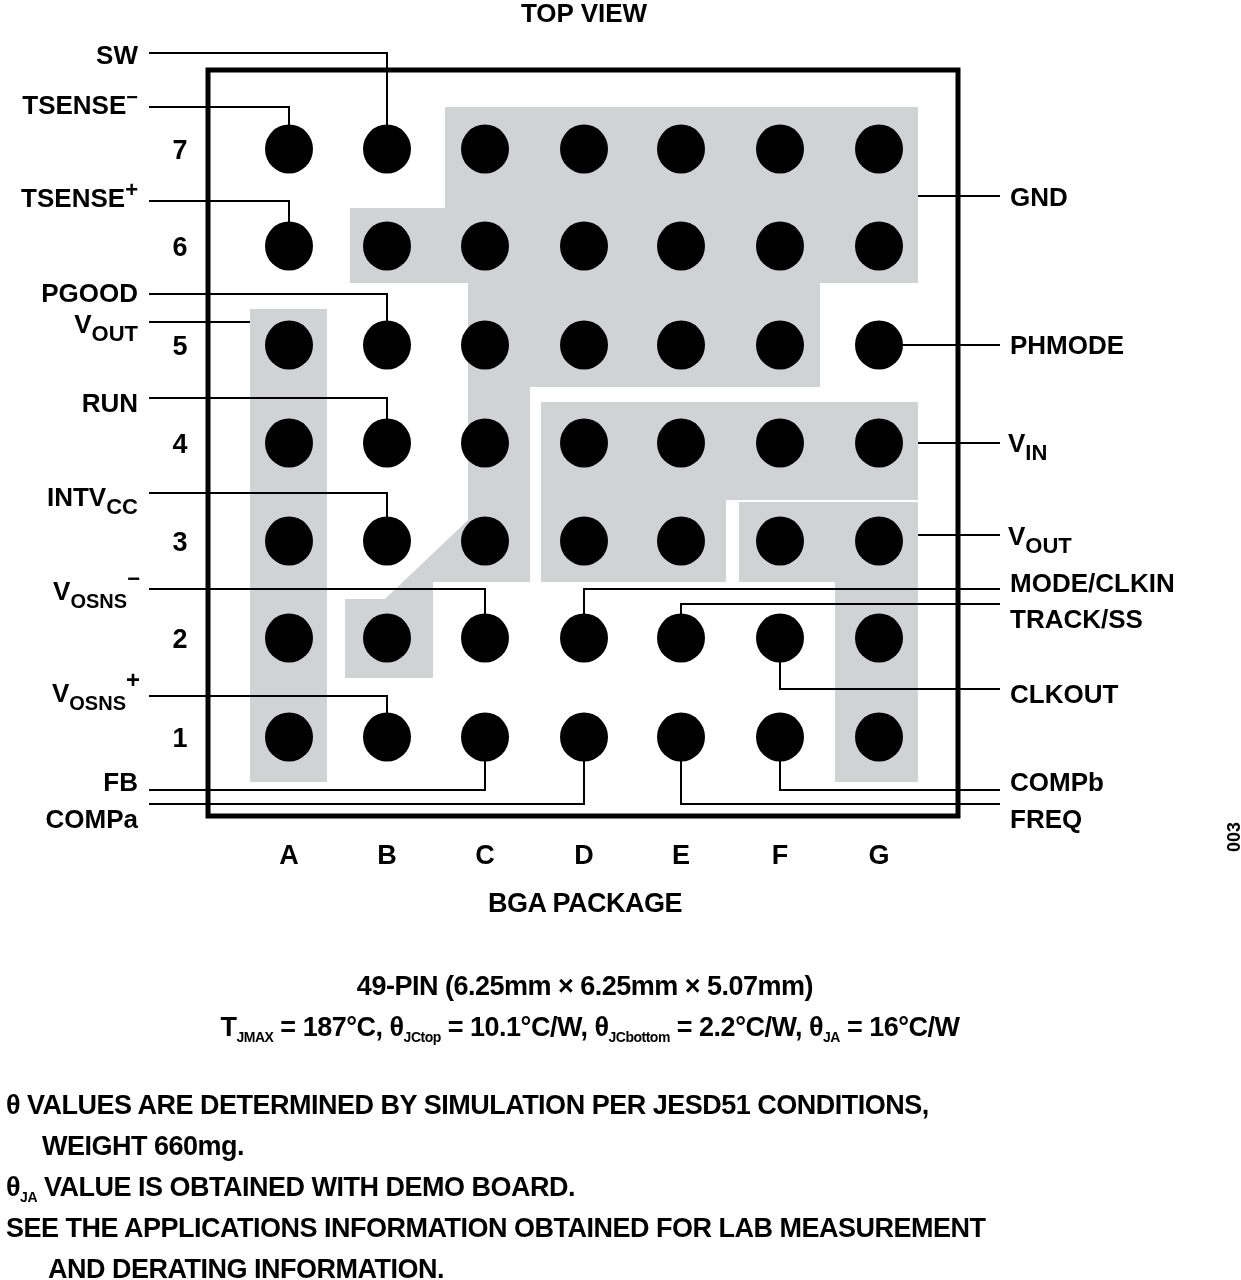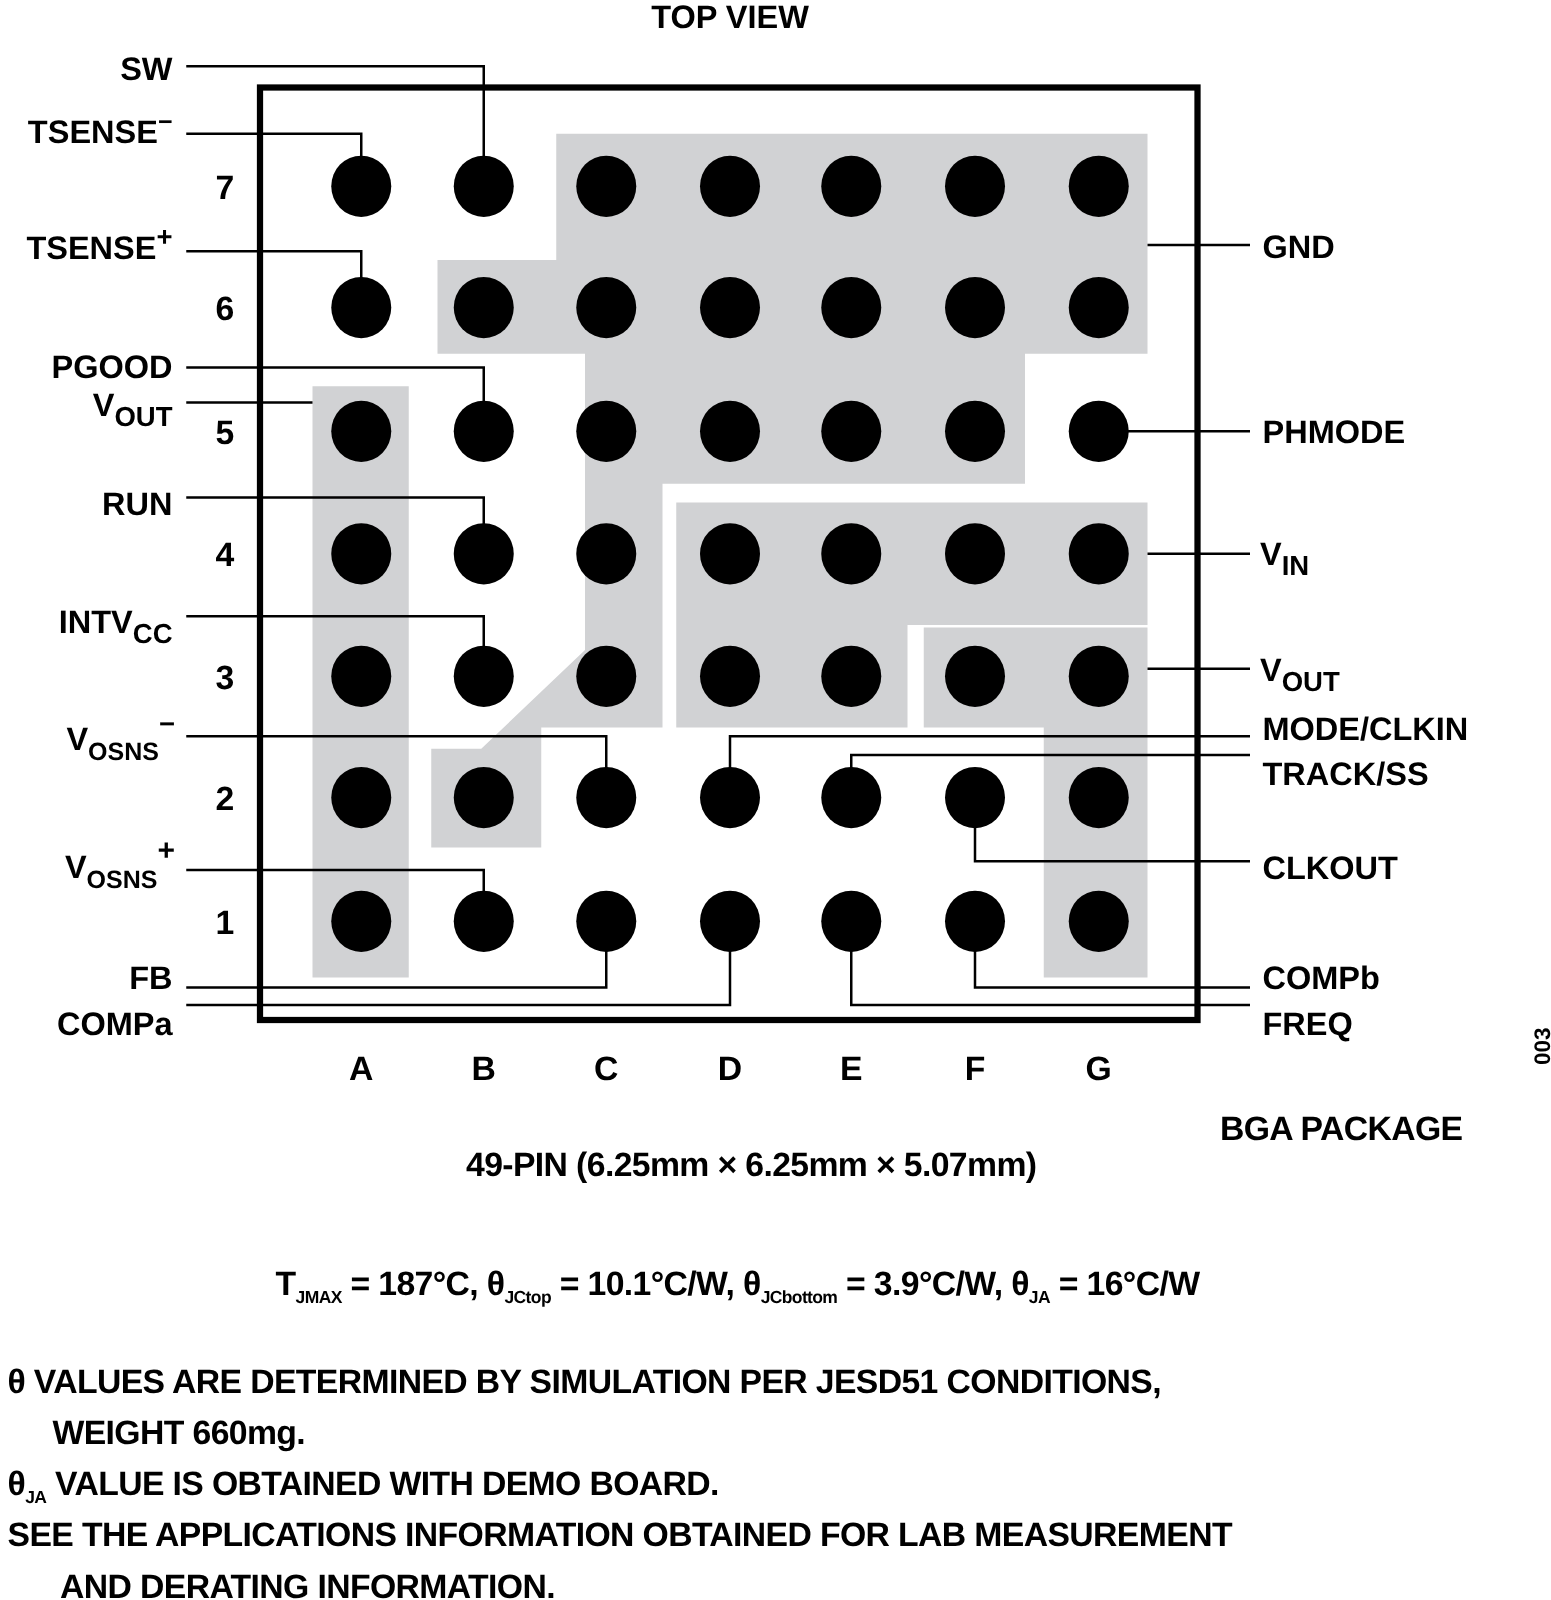--- a/index.html
+++ b/index.html
@@ -150,25 +150,25 @@
     <text class="lbl" x="1010" y="592"><tspan>MODE/CLKIN</tspan></text>
     <text class="lbl" x="1010" y="628"><tspan>TRACK/SS</tspan></text>
     <text class="lbl" x="1010" y="703"><tspan>CLKOUT</tspan></text>
     <text class="lbl" x="1010" y="791"><tspan>COMPb</tspan></text>
     <text class="lbl" x="1010" y="828"><tspan>FREQ</tspan></text>
   </g>
 
   <text class="lbl" x="0" y="0" font-size="18" font-weight="normal" transform="translate(1240,852) rotate(-90)">003</text>
 </svg>
 
-<div class="foot center" style="top:888px;text-align:right;">BGA PACKAGE</div>
-<div class="foot center" style="top:917px;margin-left:16px;">49-PIN (6.25mm × 6.25mm × 5.07mm)</div>
+<div class="foot center" style="top:888px;">BGA PACKAGE</div>
+<div class="foot center" style="top:971px;">49-PIN (6.25mm × 6.25mm × 5.07mm)</div>
 
 <div class="foot center" style="top:1012px; left:0; width:1180px;">
-  <span>T</span><sub>JMAX</sub><span> = 187°C, </span><span>θ</span><sub>JCtop</sub><span> = 10.1°C/W, </span><span>θ</span><sub>JCbottom</sub><span> = 3.9°C/W, </span><span>θ</span><sub>JA</sub><span> = 16°C/W</span>
+  <span>T</span><sub>JMAX</sub><span> = 187°C, </span><span>θ</span><sub>JCtop</sub><span> = 10.1°C/W, </span><span>θ</span><sub>JCbottom</sub><span> = 2.2°C/W, </span><span>θ</span><sub>JA</sub><span> = 16°C/W</span>
 </div>
 
 <div class="foot" style="top:1090px; left:6px;">θ VALUES ARE DETERMINED BY SIMULATION PER JESD51 CONDITIONS,</div>
 <div class="foot" style="top:1131px; left:42px;">WEIGHT 660mg.</div>
 <div class="foot" style="top:1172px; left:6px;">
   <span>θ</span><sub>JA</sub><span> VALUE IS OBTAINED WITH DEMO BOARD.</span>
 </div>
 <div class="foot" style="top:1213px; left:6px;">SEE THE APPLICATIONS INFORMATION OBTAINED FOR LAB MEASUREMENT</div>
 <div class="foot" style="top:1254px; left:48px;">AND DERATING INFORMATION.</div>
 

